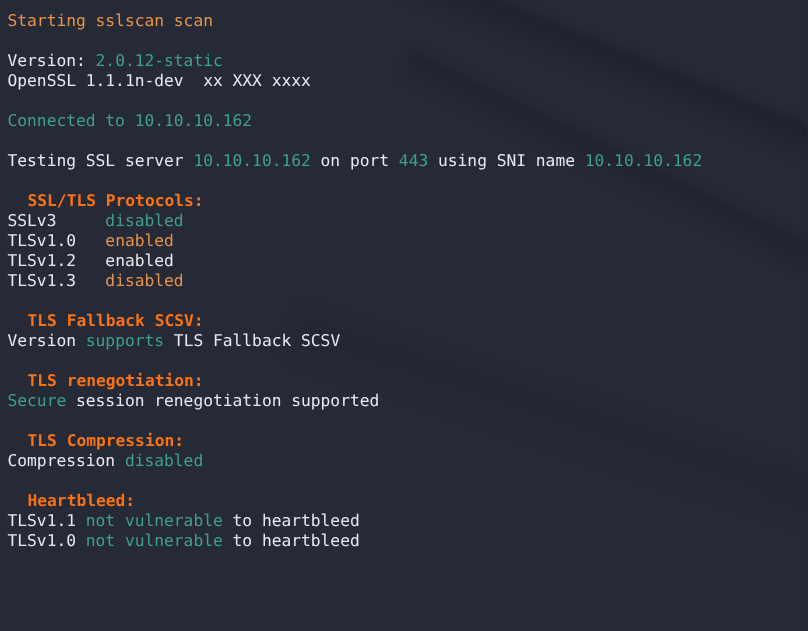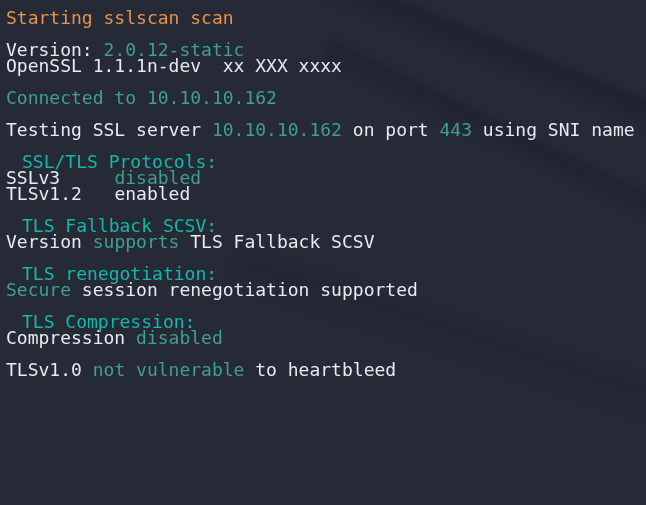--- a/index.html
+++ b/index.html
@@ -7,21 +7,21 @@
     padding: 0;
     background: #262936;
   }
   #terminal {
     position: relative;
     width: 646px;
     height: 505px;
     background: #262936;
     overflow: hidden;
     font-family: "DejaVu Sans Mono", "Liberation Mono", monospace;
-    font-size: 18px;
+    font-size: 13px;
     line-height: 16px;
     -webkit-font-smoothing: antialiased;
   }
   
   .swoosh {
     position: absolute;
     pointer-events: none;
     background: linear-gradient(to bottom, rgba(22,24,34,0.85), rgba(38,41,54,0));
     transform-origin: 0 0;
   }
@@ -64,47 +64,51 @@
   .line.blank {
     height: 16px;
   }
   .head {
     padding-left: 16px;
   }
   
   .c-white   { color: #e8eaf0; }
   .c-orange  { color: #e8934a; }
   .c-teal    { color: #3fa08c; }
-  .c-blue    { color: #14b8a6; font-weight: normal; text-align: center; }
+  .c-blue    { color: #f97316; font-weight: bold; text-align: center; }
 </style>
 </head>
 <body>
 
 <div id="terminal">
   <div class="swoosh swoosh-a"></div>
   <div class="swoosh swoosh-b"></div>
   <div class="swoosh swoosh-c"></div>
   <div id="screen">
       <div class="line"><span class="c-orange">Starting sslscan scan</span></div>
       <div class="line blank">&nbsp;</div>
       <div class="line"><span class="c-white">Version: </span><span class="c-teal">2.0.12-static</span></div>
       <div class="line"><span class="c-white">OpenSSL 1.1.1n-dev  xx XXX xxxx</span></div>
       <div class="line blank">&nbsp;</div>
       <div class="line"><span class="c-teal">Connected to 10.10.10.162</span></div>
       <div class="line blank">&nbsp;</div>
       <div class="line"><span class="c-white">Testing SSL server </span><span class="c-teal">10.10.10.162</span><span class="c-white"> on port </span><span class="c-teal">443</span><span class="c-white"> using SNI name </span><span class="c-teal">10.10.10.162</span></div>
       <div class="line blank">&nbsp;</div>
       <div class="line head"><span class="c-blue">SSL/TLS Protocols:</span></div>
       <div class="line"><span class="c-white">SSLv3     </span><span class="c-teal">disabled</span></div>
+      <div class="line"><span class="c-white">TLSv1.0   </span><span class="c-orange">enabled</span></div>
       <div class="line"><span class="c-white">TLSv1.2   </span><span class="c-white">enabled</span></div>
+      <div class="line"><span class="c-white">TLSv1.3   </span><span class="c-orange">disabled</span></div>
       <div class="line blank">&nbsp;</div>
       <div class="line head"><span class="c-blue">TLS Fallback SCSV:</span></div>
       <div class="line"><span class="c-white">Version </span><span class="c-teal">supports</span><span class="c-white"> TLS Fallback SCSV</span></div>
       <div class="line blank">&nbsp;</div>
       <div class="line head"><span class="c-blue">TLS renegotiation:</span></div>
       <div class="line"><span class="c-teal">Secure</span><span class="c-white"> session renegotiation supported</span></div>
       <div class="line blank">&nbsp;</div>
       <div class="line head"><span class="c-blue">TLS Compression:</span></div>
       <div class="line"><span class="c-white">Compression </span><span class="c-teal">disabled</span></div>
       <div class="line blank">&nbsp;</div>
+      <div class="line head"><span class="c-blue">Heartbleed:</span></div>
+      <div class="line"><span class="c-white">TLSv1.1 </span><span class="c-teal">not vulnerable</span><span class="c-white"> to heartbleed</span></div>
       <div class="line"><span class="c-white">TLSv1.0 </span><span class="c-teal">not vulnerable</span><span class="c-white"> to heartbleed</span></div>
     </div>
 </div>
 
 </body></html>

